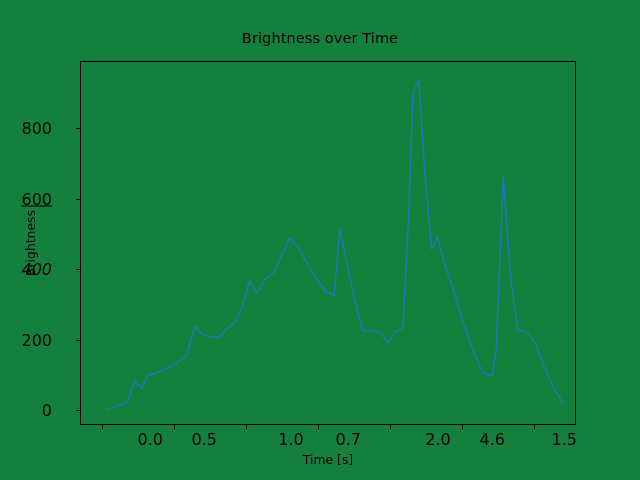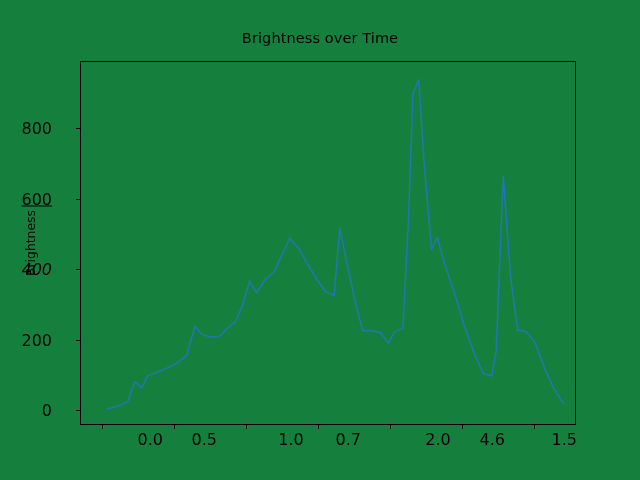--- a/index.html
+++ b/index.html
@@ -134,15 +134,16 @@
   <div class="tick-mark xtick-mark" style="left:390.3px;"></div>
   <div class="tick-mark xtick-mark" style="left:462.3px;"></div>
   <div class="tick-mark xtick-mark" style="left:534.3px;"></div>
 
   <div id="axes">
     <svg id="plot-svg" viewBox="0 0 496 364" preserveAspectRatio="none">
       <polyline id="data-line" fill="none" stroke="#1f77b4" stroke-width="1.5" stroke-linejoin="round" stroke-linecap="round" points="26.64,348.85 36.71,346.03 46.79,341.80 53.99,321.36 61.19,327.71 66.95,315.37 74.15,312.91 82.79,309.38 91.43,305.51 98.62,300.93 105.82,295.29 114.46,265.69 121.66,274.15 130.30,276.61 138.94,276.26 146.14,268.51 154.78,261.46 161.97,245.60 169.17,220.23 176.37,232.21 185.01,218.47 193.65,211.42 200.85,195.92 209.49,177.24 218.12,186.76 228.20,204.38 236.84,218.47 245.48,230.80 254.12,234.68 259.88,167.38 267.08,202.61 275.72,243.14 282.91,270.27 291.55,270.27 300.19,272.03 308.83,282.60 314.59,271.33 323.23,267.80 328.99,155.04 333.31,31.71 339.07,17.62 344.82,105.71 352.02,188.52 357.78,176.19 364.98,202.61 375.06,232.57 385.14,266.04 395.22,294.23 403.85,312.91 412.49,315.73 416.81,290.71 424.01,114.52 431.21,214.95 438.41,269.56 447.05,271.33 455.69,281.90 465.76,308.33 474.40,327.71 484.48,343.56"></polyline>
     </svg>
   </div>
 
+  <div id="xlabel">Time [s]</div>
   <div id="ylabel">Brightness</div>
 
 </div>
 
 </body></html>

